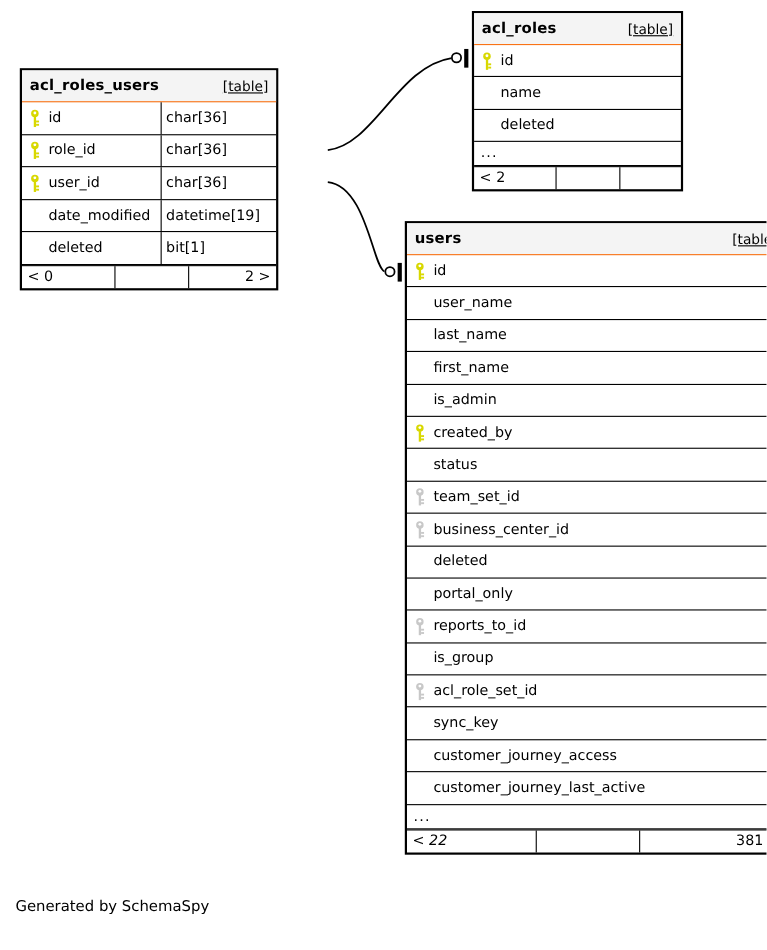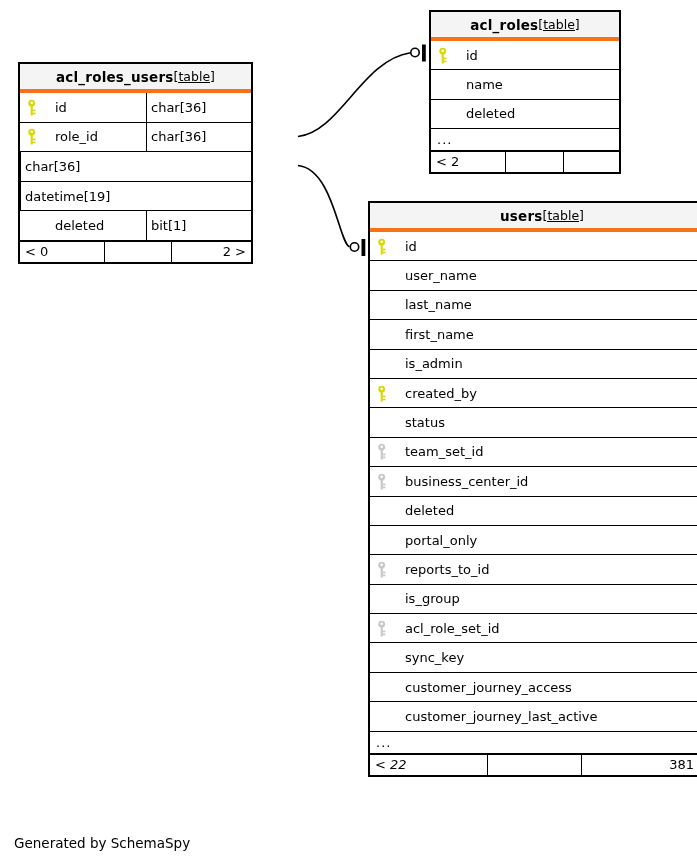--- a/index.html
+++ b/index.html
@@ -7,46 +7,46 @@
   body { font-family:"DejaVu Sans","Liberation Sans",sans-serif; color:#000; }
   .canvas { position:relative; width:697px; height:864px; background:#fff; overflow:hidden; }
 
   .connectors { position:absolute; left:0; top:0; width:697px; height:864px; pointer-events:none; }
 
   .tbl { position:absolute; background:#fff; border:2px solid #000; }
   #t-0 { left:18px;  top:62px;  width:235px; }
   #t-1 { left:429px; top:10px;  width:192px; }
   #t-2 { left:368px; top:201px; width:348px; }
 
-  .tbl-hdr { height:29px; background:#f4f4f4; border-bottom:4px solid #f97316;
-             display:flex; align-items:center; justify-content:center; padding:0 7px; }
+  .tbl-hdr { height:29px; background:#f4f4f4; border-bottom:1px solid #f97316;
+             display:flex; align-items:center; justify-content:space-between; padding:0 7px; }
   .tbl-title { font-weight:bold; font-size:13.5px; letter-spacing:0.2px; }
   .tbl-badge { font-size:12.5px;text-decoration:underline; }
 
   .row { display:flex; align-items:stretch; border-bottom:1px solid #000; height:var(--rh,29.5px); }
   #t-0 .row { --rh:29.6px; }
   #t-1 .row { --rh:29.3px; }
   #t-2 .row { --rh:29.4px; }
 
-  .name-cell { flex:1 1 auto; display:flex; align-items:center; gap:18px; padding-left:7px; font-size:13px; overflow:hidden; }
+  .name-cell { flex:1 1 auto; display:flex; align-items:center; gap:7px; padding-left:7px; font-size:13px; overflow:hidden; }
   .keyicon { width:10px; height:17px; flex:0 0 10px; display:inline-flex; align-items:center; }
   .type-cell { flex:0 0 105px; border-left:1px solid #000; display:flex; align-items:center; padding-left:4px; font-size:13px; }
 
   .ellipsis-row { height:22px; border-bottom:1px solid #000; display:flex; align-items:center; padding-left:6px; font-size:13px; letter-spacing:1px; }
 
   .tbl-footer { display:flex; height:21px; border-top:1px solid #000; font-size:13px; }
   .fcell { display:flex; align-items:center; padding:0 5px; }
   .fcell.f-left   { justify-content:flex-start; border-right:1px solid #000; }
   .fcell.f-mid    { justify-content:center;    border-right:1px solid #000; }
   .fcell.f-right  { justify-content:flex-end; }
   #t-0 .f-left{width:36.8%;} #t-0 .f-mid{width:28.9%;} #t-0 .f-right{width:34.3%;}
   #t-1 .f-left{width:40%;}   #t-1 .f-mid{width:31%;}   #t-1 .f-right{width:29%;}
   #t-2 .f-left{width:34.3%;font-style:italic;} #t-2 .f-mid{width:27.2%;} #t-2 .f-right{width:38.5%;}
 
-  .credit { position:absolute; left:14px; top:835px; font-size:13.5px; }
+  .credit { position:absolute; left:14px; top:816px; font-size:13.5px; }
 </style>
 </head>
 <body>
 
 <div class="canvas">
 
   <svg class="connectors">
     <path d="M298,136.5 C340,132 362,60 410.5,52.8" fill="none" stroke="#000" stroke-width="1.6"></path>
     <circle cx="415" cy="52.5" r="4.2" fill="#fff" stroke="#000" stroke-width="1.6"></circle>
     <rect x="422" y="44.5" width="3.8" height="17" fill="#000"></rect>
@@ -85,23 +85,39 @@
                 <rect x="3.7" y="7" width="2.1" height="9.5" fill="#d8d800"></rect>
                 <rect x="5.8" y="10.6" width="2.7" height="1.7" fill="#d8d800"></rect>
                 <rect x="5.8" y="13.6" width="2.7" height="1.7" fill="#d8d800"></rect>
               </svg>
             </span>
             <span>role_id</span>
           </div>
           <div class="type-cell">char[36]</div>
         </div>
         <div class="row">
+          <div class="name-cell">
+            <span class="keyicon">
+              <svg width="10" height="17" viewBox="0 0 10 17">
+                <circle cx="4.7" cy="4.2" r="3.4" fill="#d8d800"></circle>
+                <circle cx="4.7" cy="3.7" r="1.3" fill="#ffffff"></circle>
+                <rect x="3.7" y="7" width="2.1" height="9.5" fill="#d8d800"></rect>
+                <rect x="5.8" y="10.6" width="2.7" height="1.7" fill="#d8d800"></rect>
+                <rect x="5.8" y="13.6" width="2.7" height="1.7" fill="#d8d800"></rect>
+              </svg>
+            </span>
+            <span>user_id</span>
+          </div>
           <div class="type-cell">char[36]</div>
         </div>
         <div class="row">
+          <div class="name-cell">
+            <span class="keyicon"></span>
+            <span>date_modified</span>
+          </div>
           <div class="type-cell">datetime[19]</div>
         </div>
         <div class="row">
           <div class="name-cell">
             <span class="keyicon"></span>
             <span>deleted</span>
           </div>
           <div class="type-cell">bit[1]</div>
         </div>
       </div>

